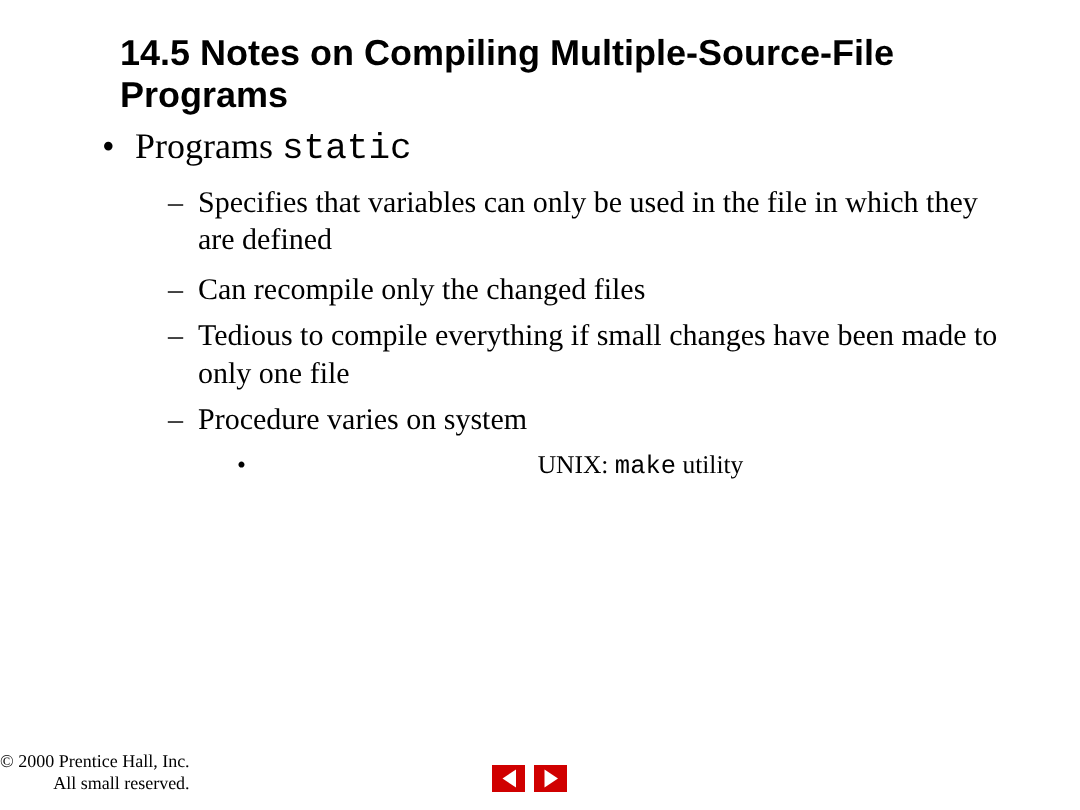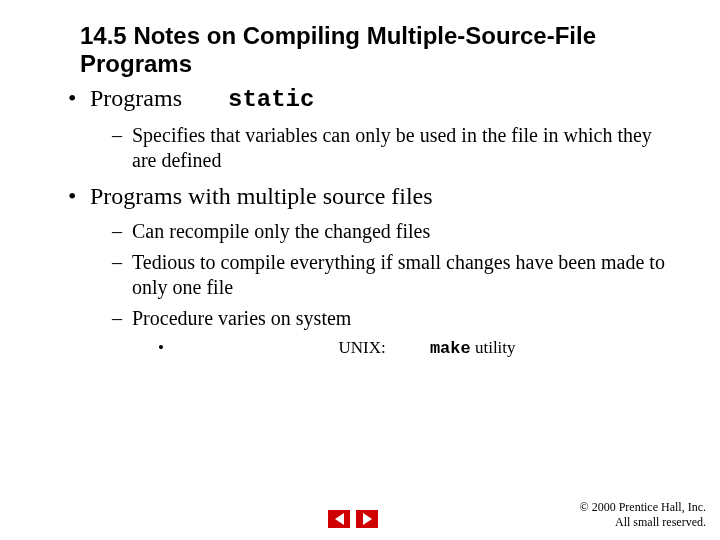--- a/index.html
+++ b/index.html
@@ -71,31 +71,30 @@
     text-align: center;
   }
   ul.level3 > li::before {
     content: "•";
     position: absolute;
     left: 0;
     top: 0;
   }
   .mono {
     font-family: "Courier New", Courier, monospace;
-    font-weight: bold;
-    margin-left: 40px;
+    font-weight: normal;
   }
   .footer {
     position: absolute;
     bottom: 10px;
     right: 14px;
     left: 0;
     display: flex;
     align-items: flex-end;
-    justify-content: flex-end;
+    justify-content: flex-start;
   }
   .nav-controls {
     position: absolute;
     left: 50%;
     transform: translateX(-50%);
     bottom: 2px;
     display: flex;
     gap: 6px;
   }
   .nav-btn {
@@ -132,21 +131,20 @@
   <h1 class="title">14.5   Notes on Compiling Multiple-Source-File Programs</h1>
 
   <ul class="level1">
     <li>
       <span>Programs </span><span class="mono">static</span>
       <ul class="level2">
         <li>Specifies that variables can only be used in the file in which they are defined</li>
       </ul>
     </li>
 
-    <li>Programs with multiple source files</li>
   </ul>
 
   <ul class="level2" style="margin-left:72px;">
     <li>Can recompile only the changed files</li>
     <li>Tedious to compile everything if small changes have been made to only one file</li>
     <li>
       <span>Procedure varies on system</span>
       <ul class="level3">
         <li>
           <span>UNIX: </span><span class="mono">make</span><span> utility</span>

